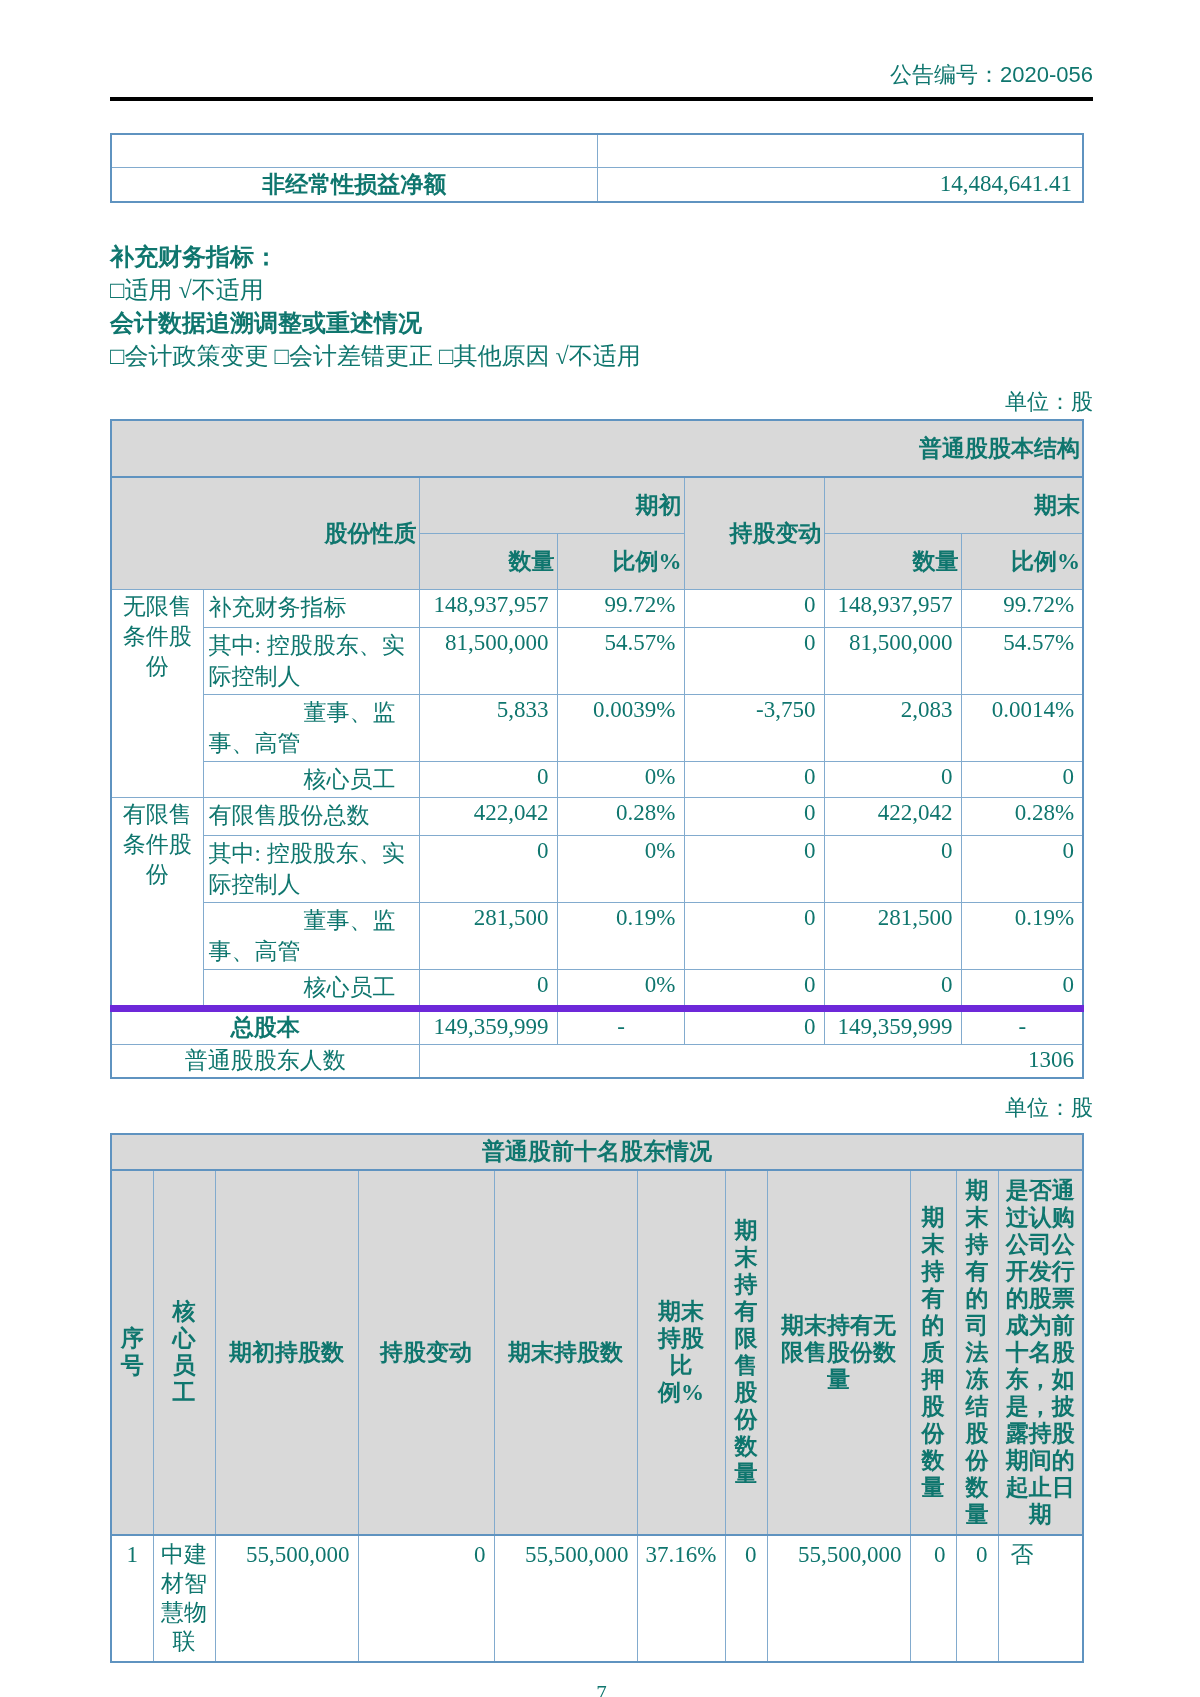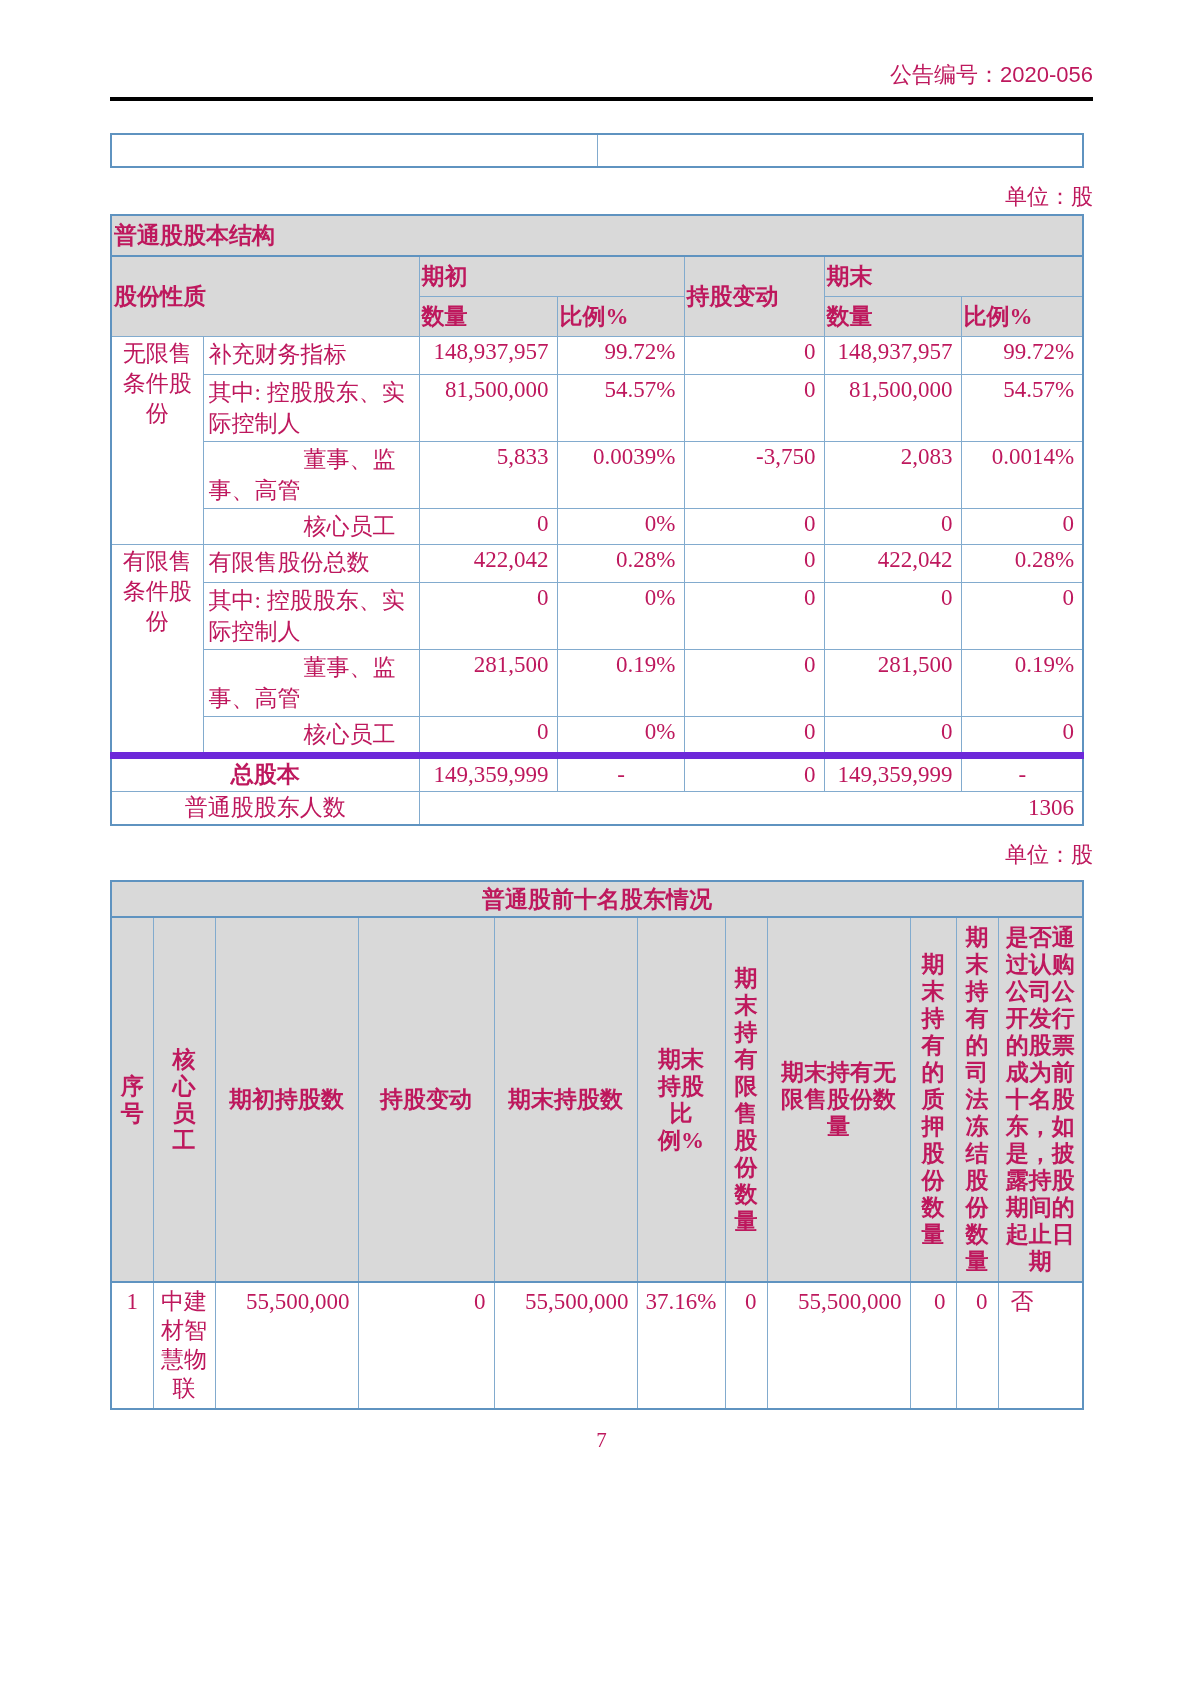--- a/index.html
+++ b/index.html
@@ -1,17 +1,17 @@
 <!DOCTYPE html>
 <html><head>
 <meta charset="utf-8">
 <style>
   html,body{margin:0;padding:0;background:#fff;}
   .page{position:relative;width:1200px;height:1697px;background:#ffffff;overflow:hidden;
-        font-family:"Liberation Serif","DejaVu Serif",serif;color:#be185d;}
+        font-family:"Liberation Serif","DejaVu Serif",serif;color:#0f766e;}
   .content{padding:0 107px 0 110px;}
 
   .doc-num{padding-top:60px;text-align:right;font-size:22px;
            font-family:"Liberation Sans","DejaVu Sans",sans-serif;}
   .rule{height:4px;background:#000;margin-top:7px;}
 
   table{border-collapse:collapse;table-layout:fixed;width:972px;
         border:2px solid #5f93c0;}
   td{border:1px solid #82abce;font-size:23px;overflow:hidden;}
 
@@ -23,21 +23,21 @@
 
   
   .sup{margin-top:38px;font-size:24px;line-height:33px;}
   .sup .b{font-weight:bold;}
 
   .heading{margin-top:20px;font-size:27px;font-weight:bold;}
   .unit{margin-top:16px;text-align:right;font-size:22px;line-height:26px;}
 
   
   .t1{margin-top:4px;}
-  .t1 .hd{background:#d9d9d9;font-weight:bold;text-align:left;padding:4px 2px;}
+  .t1 .hd{background:#d9d9d9;font-weight:bold;text-align:right;padding:12px 2px;}
   .t1 .title-row td{height:30px;border-bottom:2px solid #5f93c0;}
   .t1 .hr2{height:30px;}
   .t1 .hr3{height:30px;}
   .t1 td{vertical-align:middle;}
   .t1 .body td{vertical-align:top;padding-top:2px;}
   .t1 .lblcell{text-align:left;padding:5px 8px 2px 5px;}
   .t1 .ind{text-indent:95px;}
   .t1 .num{text-align:right;padding-right:8px;}
   .t1 .grp{text-align:center;vertical-align:middle;padding:0 6px;line-height:30px;}
   .t1 .r38{height:38px;} .t1 .r52{height:52px;} .t1 .r56{height:56px;}
@@ -78,23 +78,33 @@
     <table class="t-sum">
       <colgroup>
           <col style="width:486px">
           <col style="width:486px">
         </colgroup>
       <tbody>
           <tr>
         <td></td>
         <td></td>
       </tr>
+      <tr>
+        <td class="lbl">非经常性损益净额</td>
+        <td class="val">14,484,641.41</td>
+      </tr>
     </tbody>
       </table>
 
+    <div class="sup">
+      <div class="b">补充财务指标：</div>
+      <div>□适用  √不适用</div>
+      <div class="b">会计数据追溯调整或重述情况</div>
+      <div>□会计政策变更 □会计差错更正 □其他原因  √不适用</div>
+    </div>
 
 
     <div class="unit">单位：股</div>
 
     <table class="t1">
       <colgroup>
         <col style="width:92px">
           <col style="width:216px">
           <col style="width:138px">
         <col style="width:127px">

